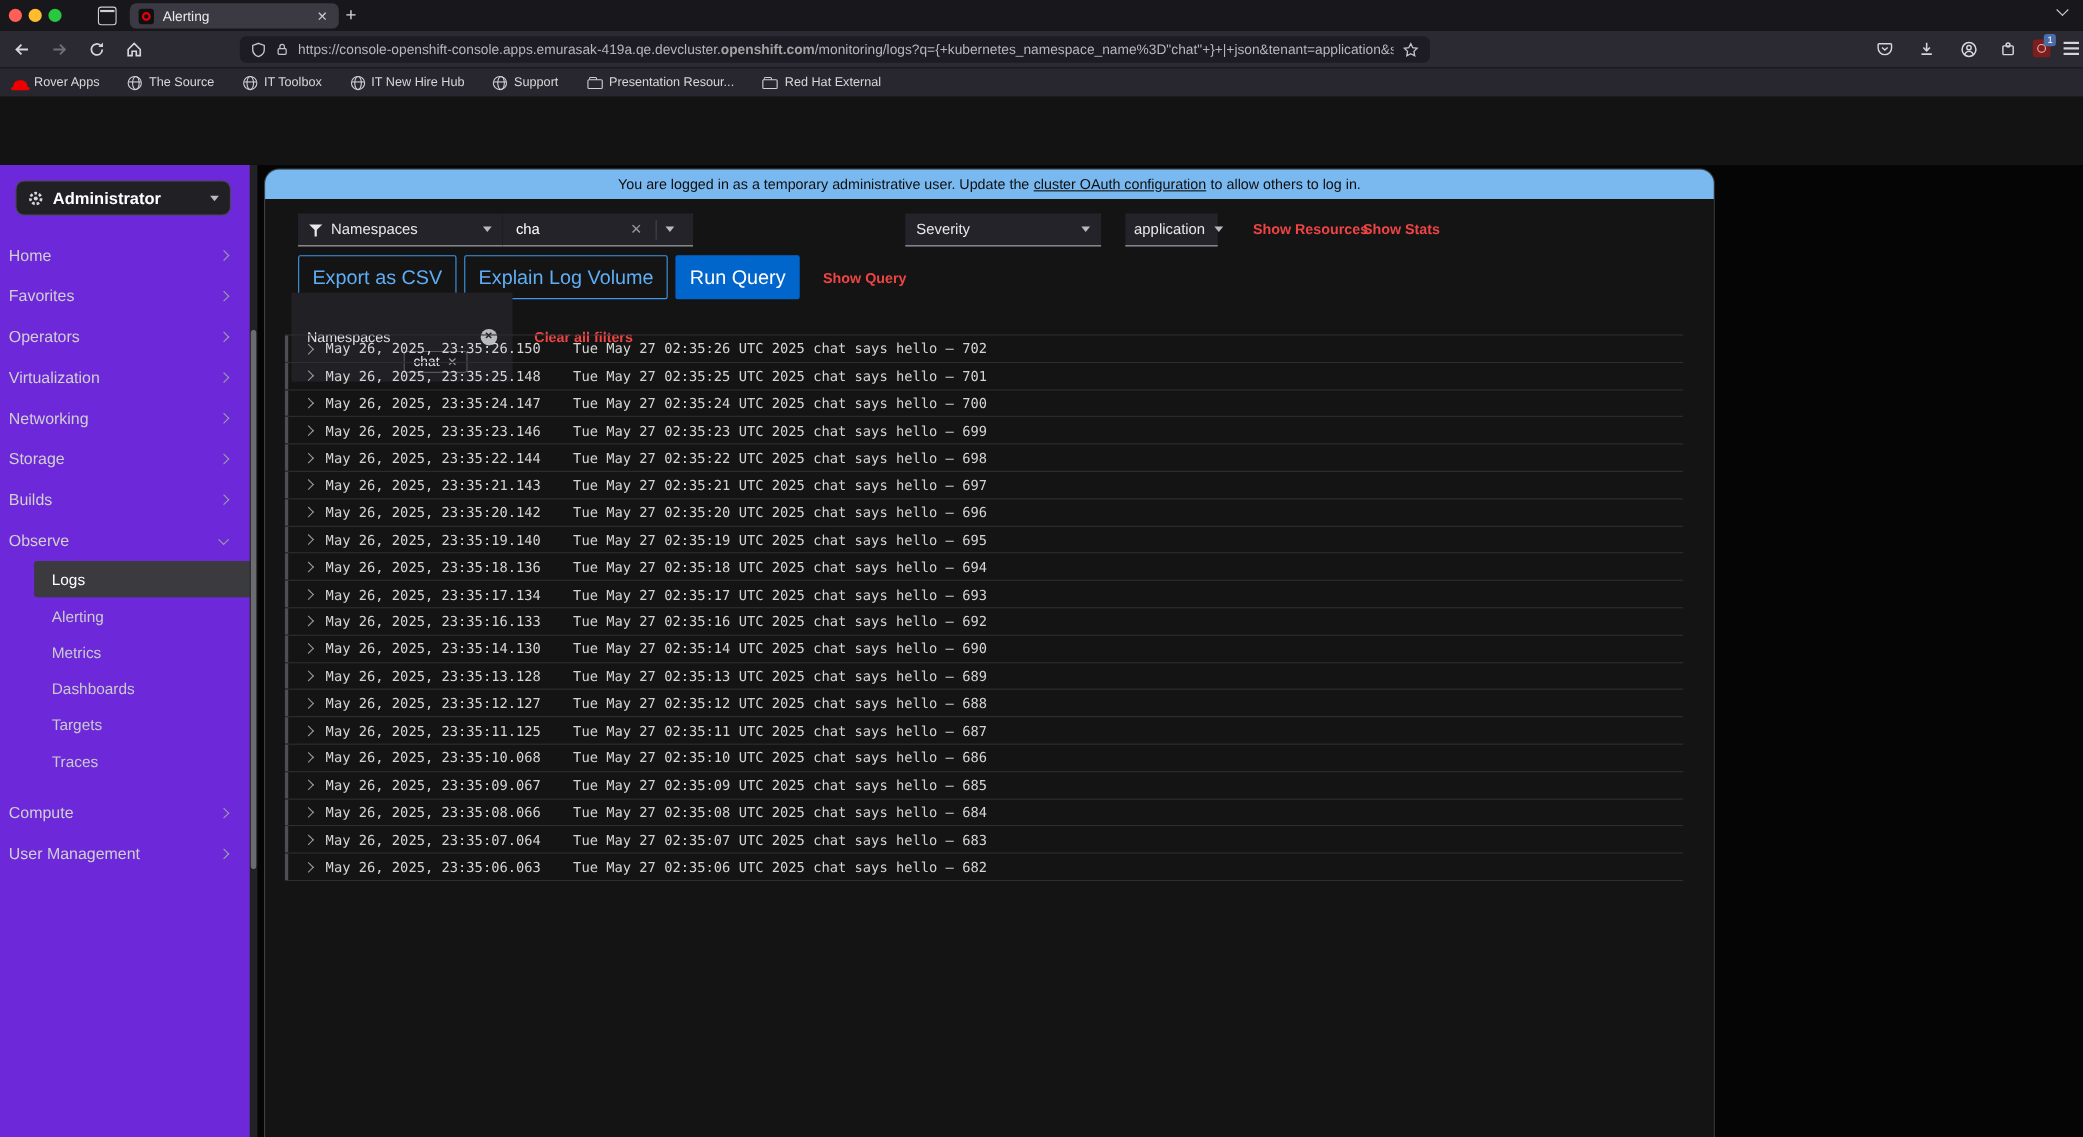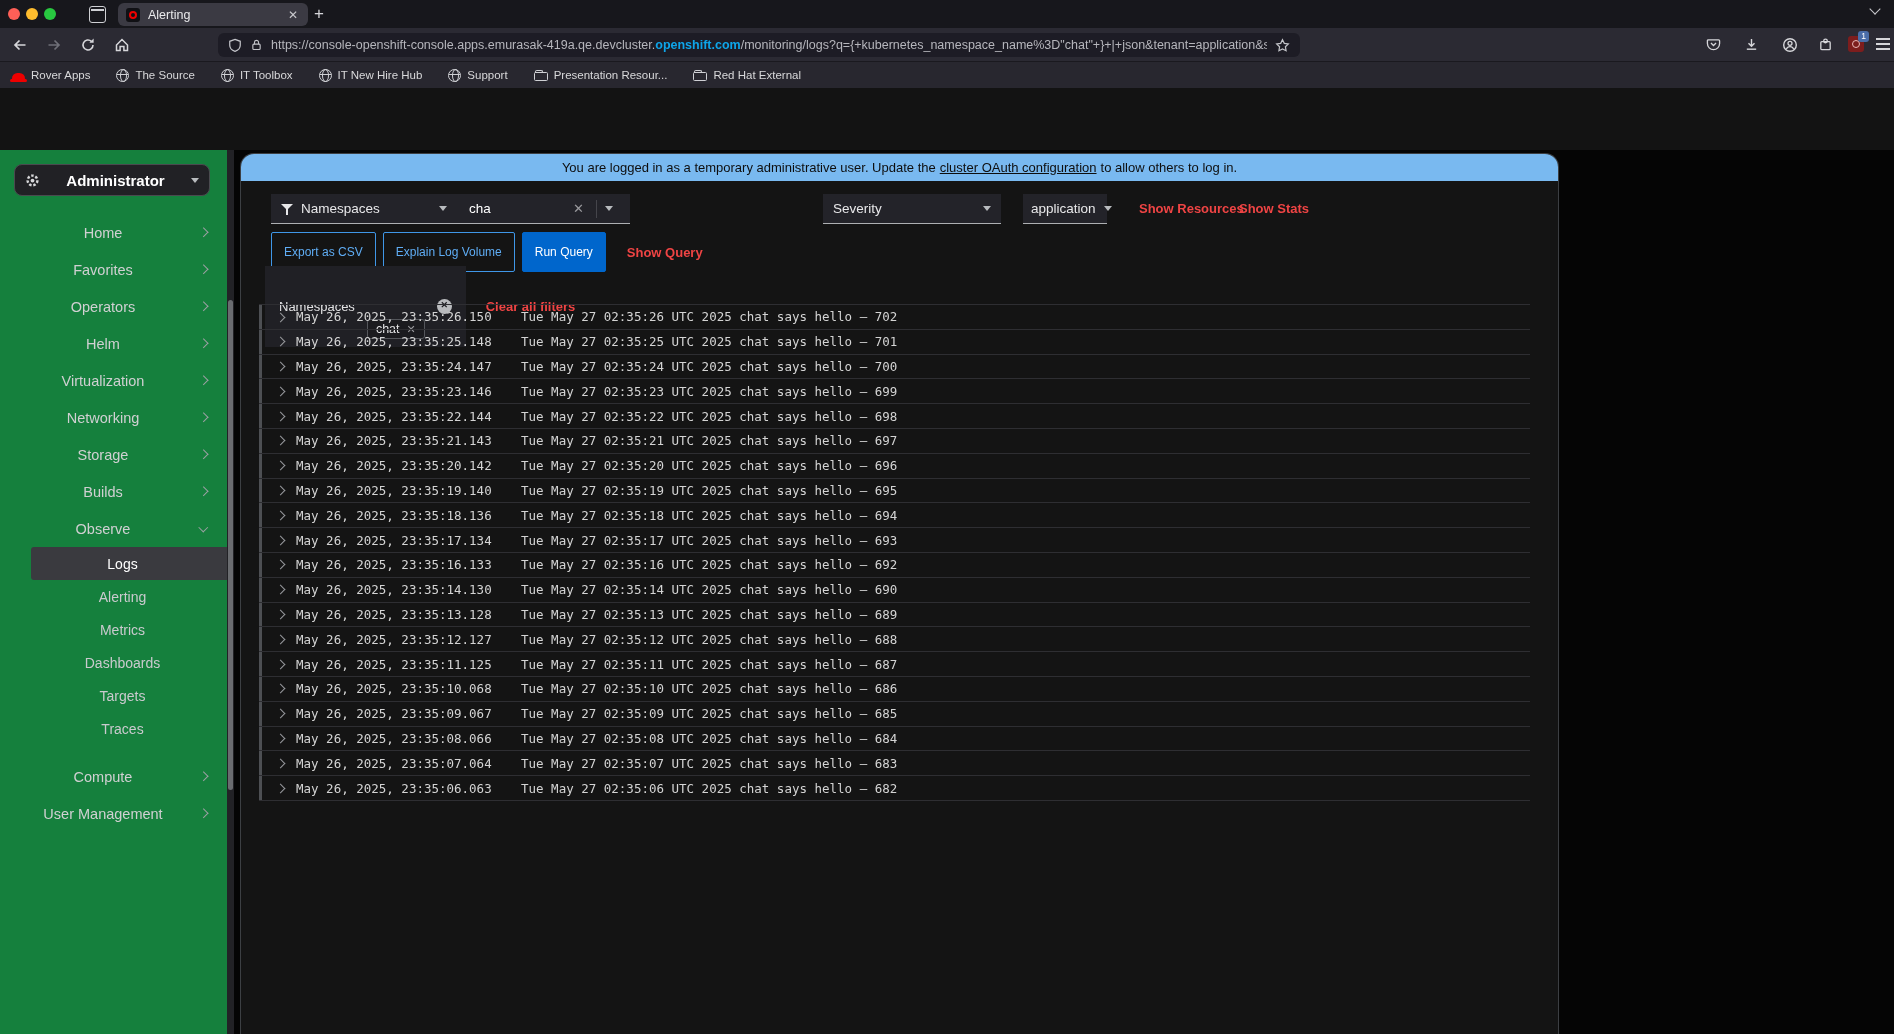--- a/index.html
+++ b/index.html
@@ -20,21 +20,21 @@
   .tab-close{color:#c9c9cd;font-size:12px;padding:0 2px;}
   .newtab{position:absolute;left:314px;top:2px;color:#d6d6da;font-size:17px;line-height:24px;}
   .tablist-chev{position:absolute;right:14px;top:7px;width:9px;height:9px;}
   .tablist-chev::before{content:"";display:block;width:7px;height:7px;border-right:1.7px solid #c9c9cd;border-bottom:1.7px solid #c9c9cd;transform:rotate(45deg);margin-top:-2px;}
 
   .toolbar{position:absolute;left:0;top:28px;width:100%;height:34px;background:#2b2a33;border-bottom:1px solid #1a191f;box-sizing:border-box;}
   .nav-ic{position:absolute;top:9px;width:16px;height:16px;}
   .urlbar{position:absolute;left:218px;top:5px;width:1082px;height:24px;background:#1d1c25;border-radius:6px;
           display:flex;align-items:center;padding:0 10px;box-sizing:border-box;gap:8px;}
   .url-text{flex:1;font-size:12.5px;color:#b6b6bc;white-space:nowrap;overflow:hidden;}
-  .url-text .dom{color:#0ea5e9;font-weight:bold;}
+  .url-text .dom{color:#a3a3a3;font-weight:bold;}
   .bmbar{position:absolute;left:0;top:62px;width:100%;height:26px;background:#28272f;display:flex;align-items:center;gap:26px;padding-left:12px;box-sizing:border-box;}
   .bm{display:flex;align-items:center;gap:6px;color:#d8d8da;font-size:11.5px;}
   .bm-icon{width:13px;height:13px;display:inline-block;position:relative;box-sizing:border-box;flex:none;}
   .bm-globe{border:1.4px solid #cfd0d4;border-radius:50%;}
   .bm-globe::before{content:"";position:absolute;left:0;right:0;top:4px;border-top:1.3px solid #cfd0d4;}
   .bm-globe::after{content:"";position:absolute;left:2.5px;top:-1px;width:5px;height:11px;border:1.3px solid #cfd0d4;border-radius:50%;}
   .bm-folder{width:14px;height:9px;border:1.4px solid #cfd0d4;border-radius:1.5px;margin-top:3px;}
   .bm-folder::before{content:"";position:absolute;left:0;top:-3.4px;width:6px;height:2px;border:1.4px solid #cfd0d4;border-bottom:none;border-radius:2px 2px 0 0;}
   .bm-redhat{width:13px;height:7px;background:#e00;border-radius:7px 7px 2px 2px;margin-top:3px;}
   .bm-redhat::after{content:"";position:absolute;left:-2px;bottom:-2px;width:17px;height:3px;background:#e00;border-radius:2px;}
@@ -46,21 +46,21 @@
   .brand{position:absolute;left:56px;top:99px;display:flex;align-items:center;gap:9px;}
   .brand-text{color:#fff;font-size:17px;line-height:19px;}
   .brand-text .b1{font-weight:bold;}
   .mh-ic{position:absolute;top:111px;}
   .mh-count{position:absolute;top:112px;color:#fff;font-size:13px;}
   .mh-user{position:absolute;top:112px;color:#fff;font-size:13.5px;}
   .caret{width:0;height:0;border-left:4px solid transparent;border-right:4px solid transparent;border-top:5px solid #b8bbbe;display:inline-block;}
   .mh-caret{position:absolute;top:118px;}
 
   
-  .sidebar{position:absolute;left:0;top:150px;width:228px;bottom:0;background:#15803d;text-align:center;}
+  .sidebar{position:absolute;left:0;top:150px;width:228px;bottom:0;background:#6d28d9;}
   .persp{position:absolute;left:14px;top:14px;width:196px;height:32px;border:1px solid #4a4a4f;border-radius:8px;
          background:#212125;display:flex;align-items:center;padding:0 10px;box-sizing:border-box;gap:8px;}
   .persp-label{color:#fff;font-size:15px;font-weight:bold;flex:1;}
   .nav{position:absolute;left:0;top:64px;right:0;}
   .nav-item{height:37px;display:flex;align-items:center;padding:0 20px 0 8px;color:#d0d0d2;font-size:14.5px;cursor:pointer;}
   .nav-item .nav-label{flex:1;}
   .nav-item.sub{height:33px;padding-left:47px;font-size:14px;color:#cacace;}
   .nav-item.selected{background:#3a3a3f;color:#fff;margin-left:31px;padding-left:16px;border-radius:3px 0 0 3px;}
   .chev{width:10px;height:10px;flex:none;position:relative;}
   .chev-right::before{content:"";position:absolute;left:2px;top:1.5px;width:5.5px;height:5.5px;border-right:1.9px solid #9da0a4;border-bottom:1.9px solid #9da0a4;transform:rotate(-45deg);}
@@ -80,21 +80,21 @@
       padding:0 10px;box-sizing:border-box;color:#e8e8ea;font-size:13.5px;gap:8px;}
   .dd .lbl{flex:1;}
   .funnel{width:12px;height:12px;position:relative;flex:none;}
   .funnel::before{content:"";position:absolute;left:0;top:1px;border-left:6px solid transparent;border-right:6px solid transparent;border-top:6px solid #e8e8ea;}
   .funnel::after{content:"";position:absolute;left:5px;top:6px;width:2px;height:6px;background:#e8e8ea;}
   .search-x{color:#9a9a9e;font-size:13px;padding:0 4px;}
   .dd .divider{width:1px;height:18px;background:#45454b;}
   .search-input{background:transparent;border:none;outline:none;color:#fff;font-size:13.5px;width:90px;font-family:"Liberation Sans",sans-serif;}
 
   .links-row{position:absolute;color:#5dacf5;font-size:13px;}
-  .btn{display:inline-flex;align-items:center;height:40px;padding:0 12px;font-size:12px;border-radius:2px;box-sizing:border-box;cursor:pointer;}
+  .btn{display:inline-flex;align-items:center;height:40px;padding:0 12px;font-size:18px;border-radius:2px;box-sizing:border-box;cursor:pointer;}
   .btn.outline{border:1px solid #3f97e8;color:#5fadf5;background:transparent;}
   .btn.primary{background:#0066cc;color:#fff;border:1px solid #0066cc;}
   .btn-row{position:absolute;left:30px;top:78px;display:flex;gap:7px;align-items:center;}
   .link{color:#ef4444;font-size:13px;cursor:pointer;font-weight:bold;}
   .show-query{margin-left:14px;}
 
   .chip-row{position:absolute;left:24px;top:112px;display:flex;align-items:center;}
   .chip-panel{background:#202025;padding:8px 14px;display:flex;align-items:center;gap:12px;}
   .chip-group-label{color:#e2e2e4;font-size:13px;}
   .chip{border:1px solid #54565b;background:#1b1b1f;border-radius:3px;padding:2px 8px;display:flex;align-items:center;gap:7px;color:#e2e2e4;font-size:12.5px;margin-top:45px;}
@@ -325,24 +325,20 @@
         <div class="nav-item">
           <span class="nav-label">Favorites</span>
           <span class="chev chev-right"></span>
         </div>
 
         <div class="nav-item">
           <span class="nav-label">Operators</span>
           <span class="chev chev-right"></span>
         </div>
 
-        <div class="nav-item">
-          <span class="nav-label">Helm</span>
-          <span class="chev chev-right"></span>
-        </div>
 
 
         <div class="nav-item">
           <span class="nav-label">Virtualization</span>
           <span class="chev chev-right"></span>
         </div>
 
         <div class="nav-item">
           <span class="nav-label">Networking</span>
           <span class="chev chev-right"></span>

